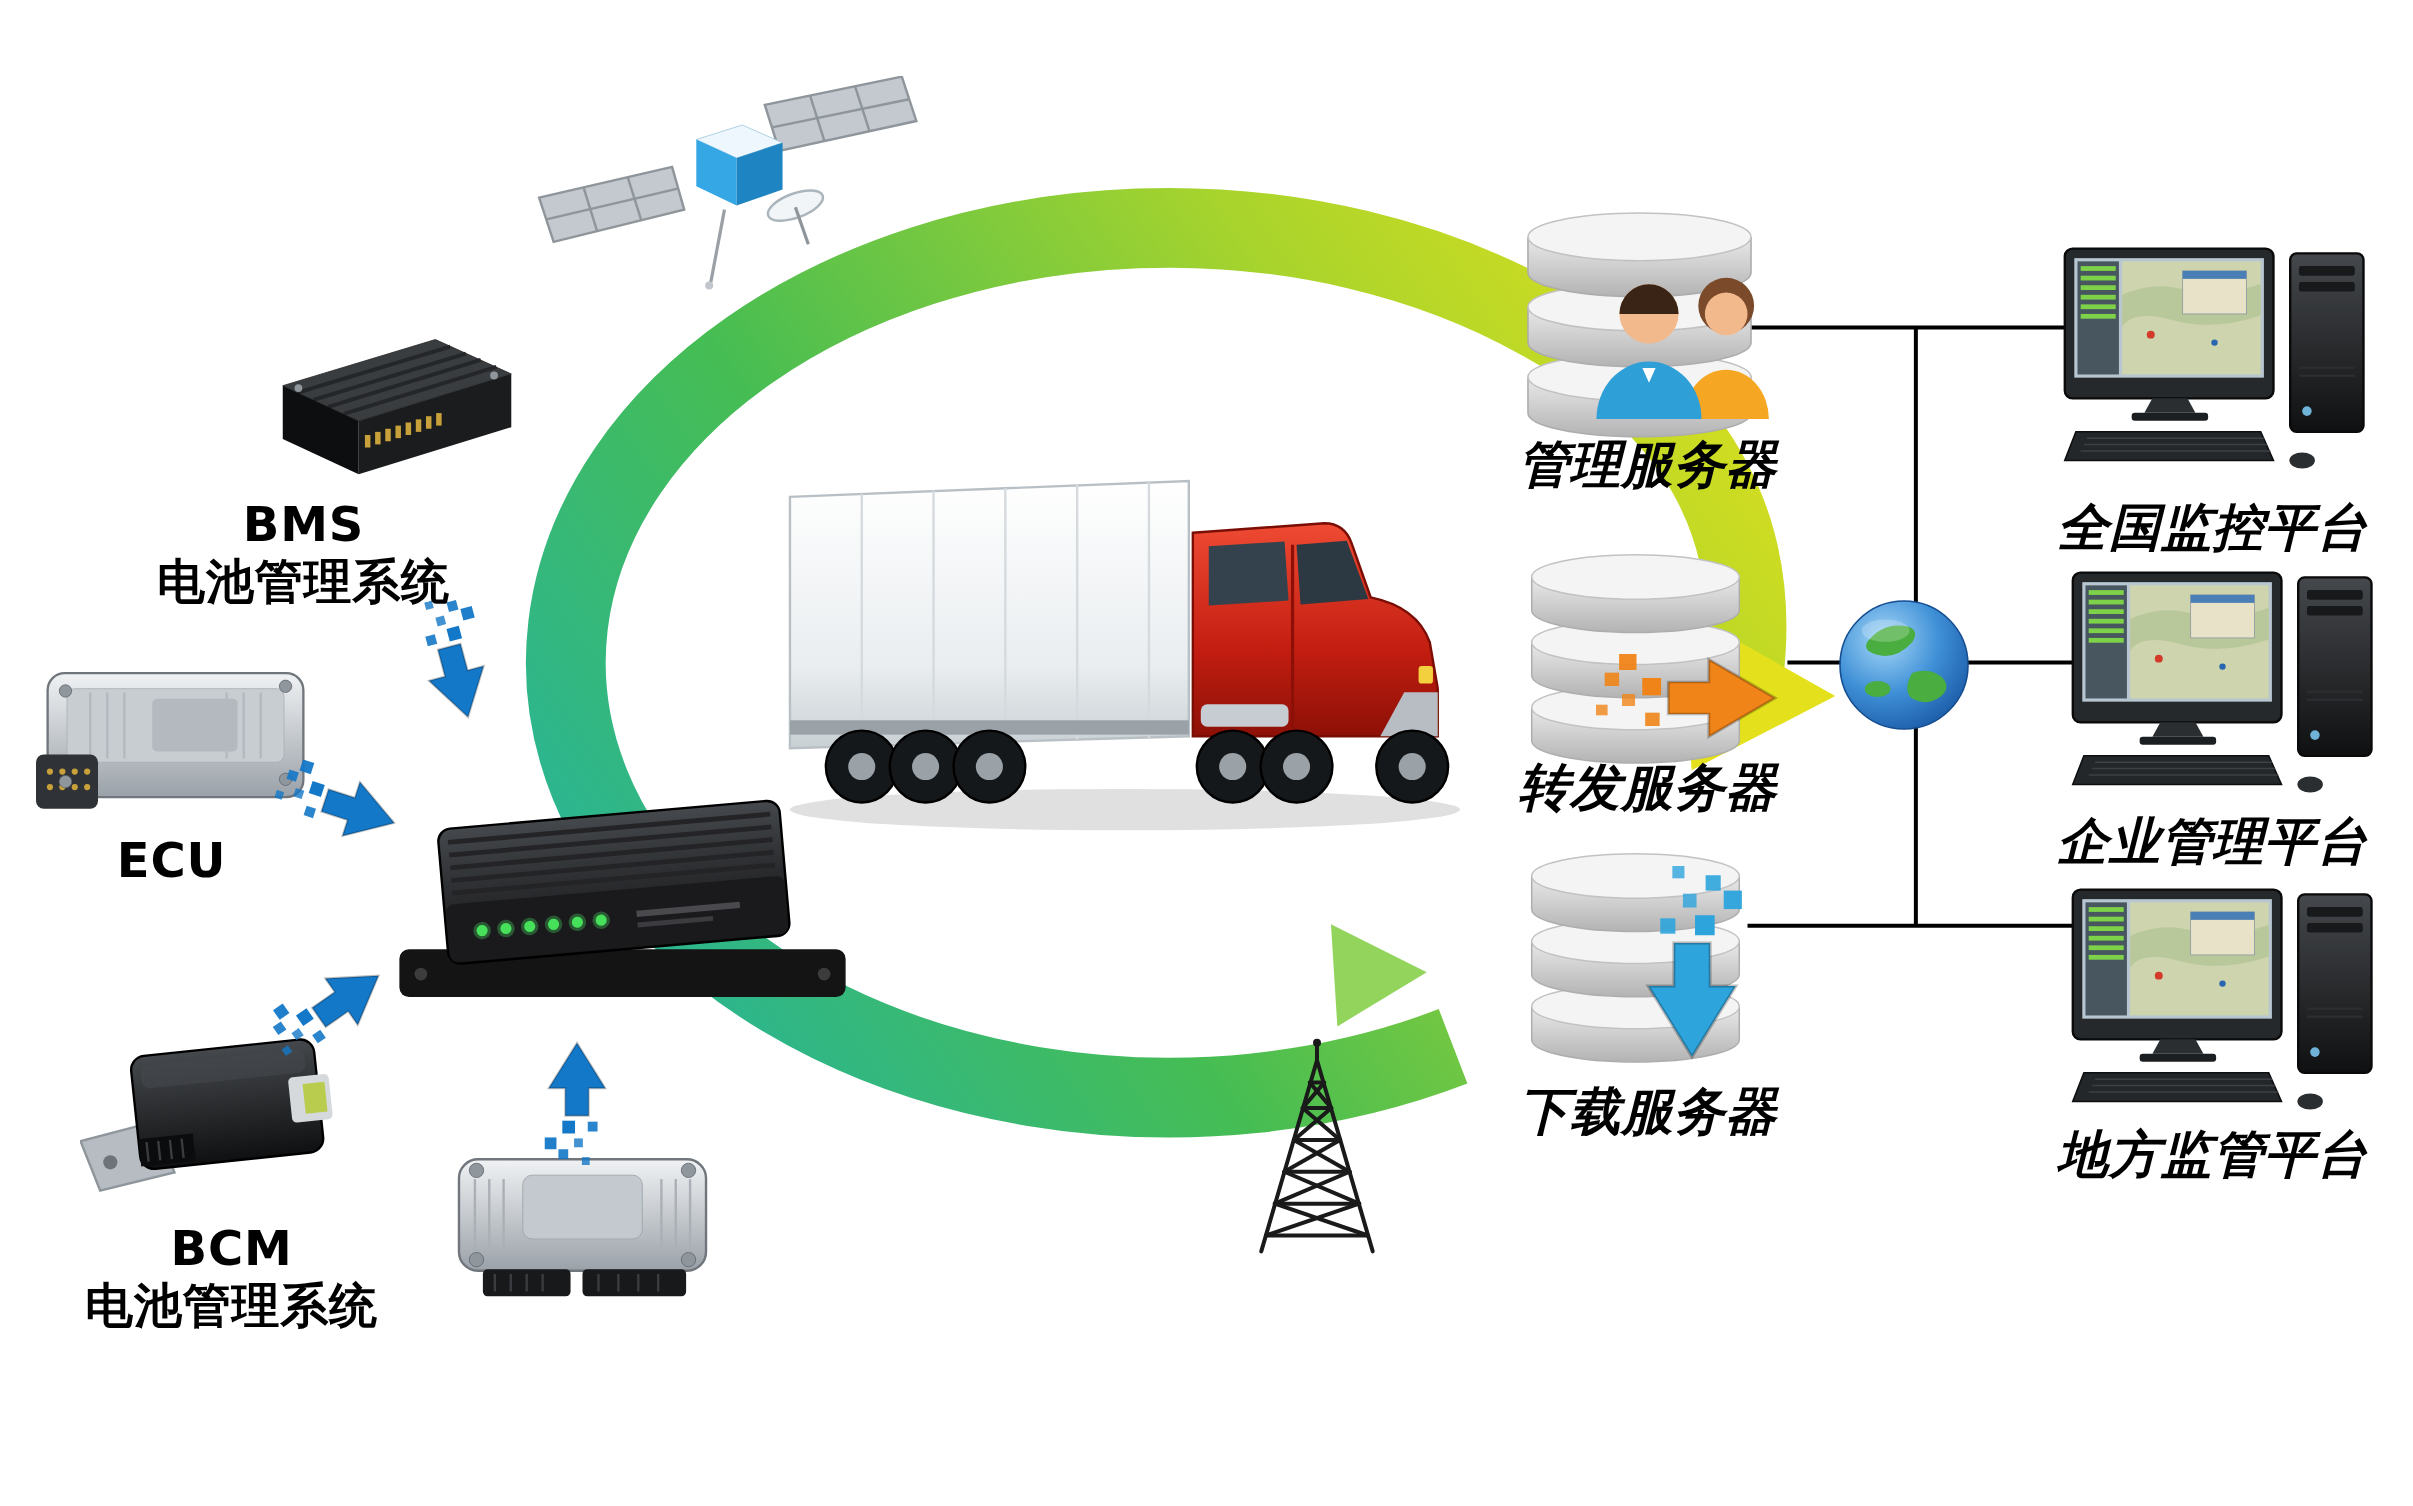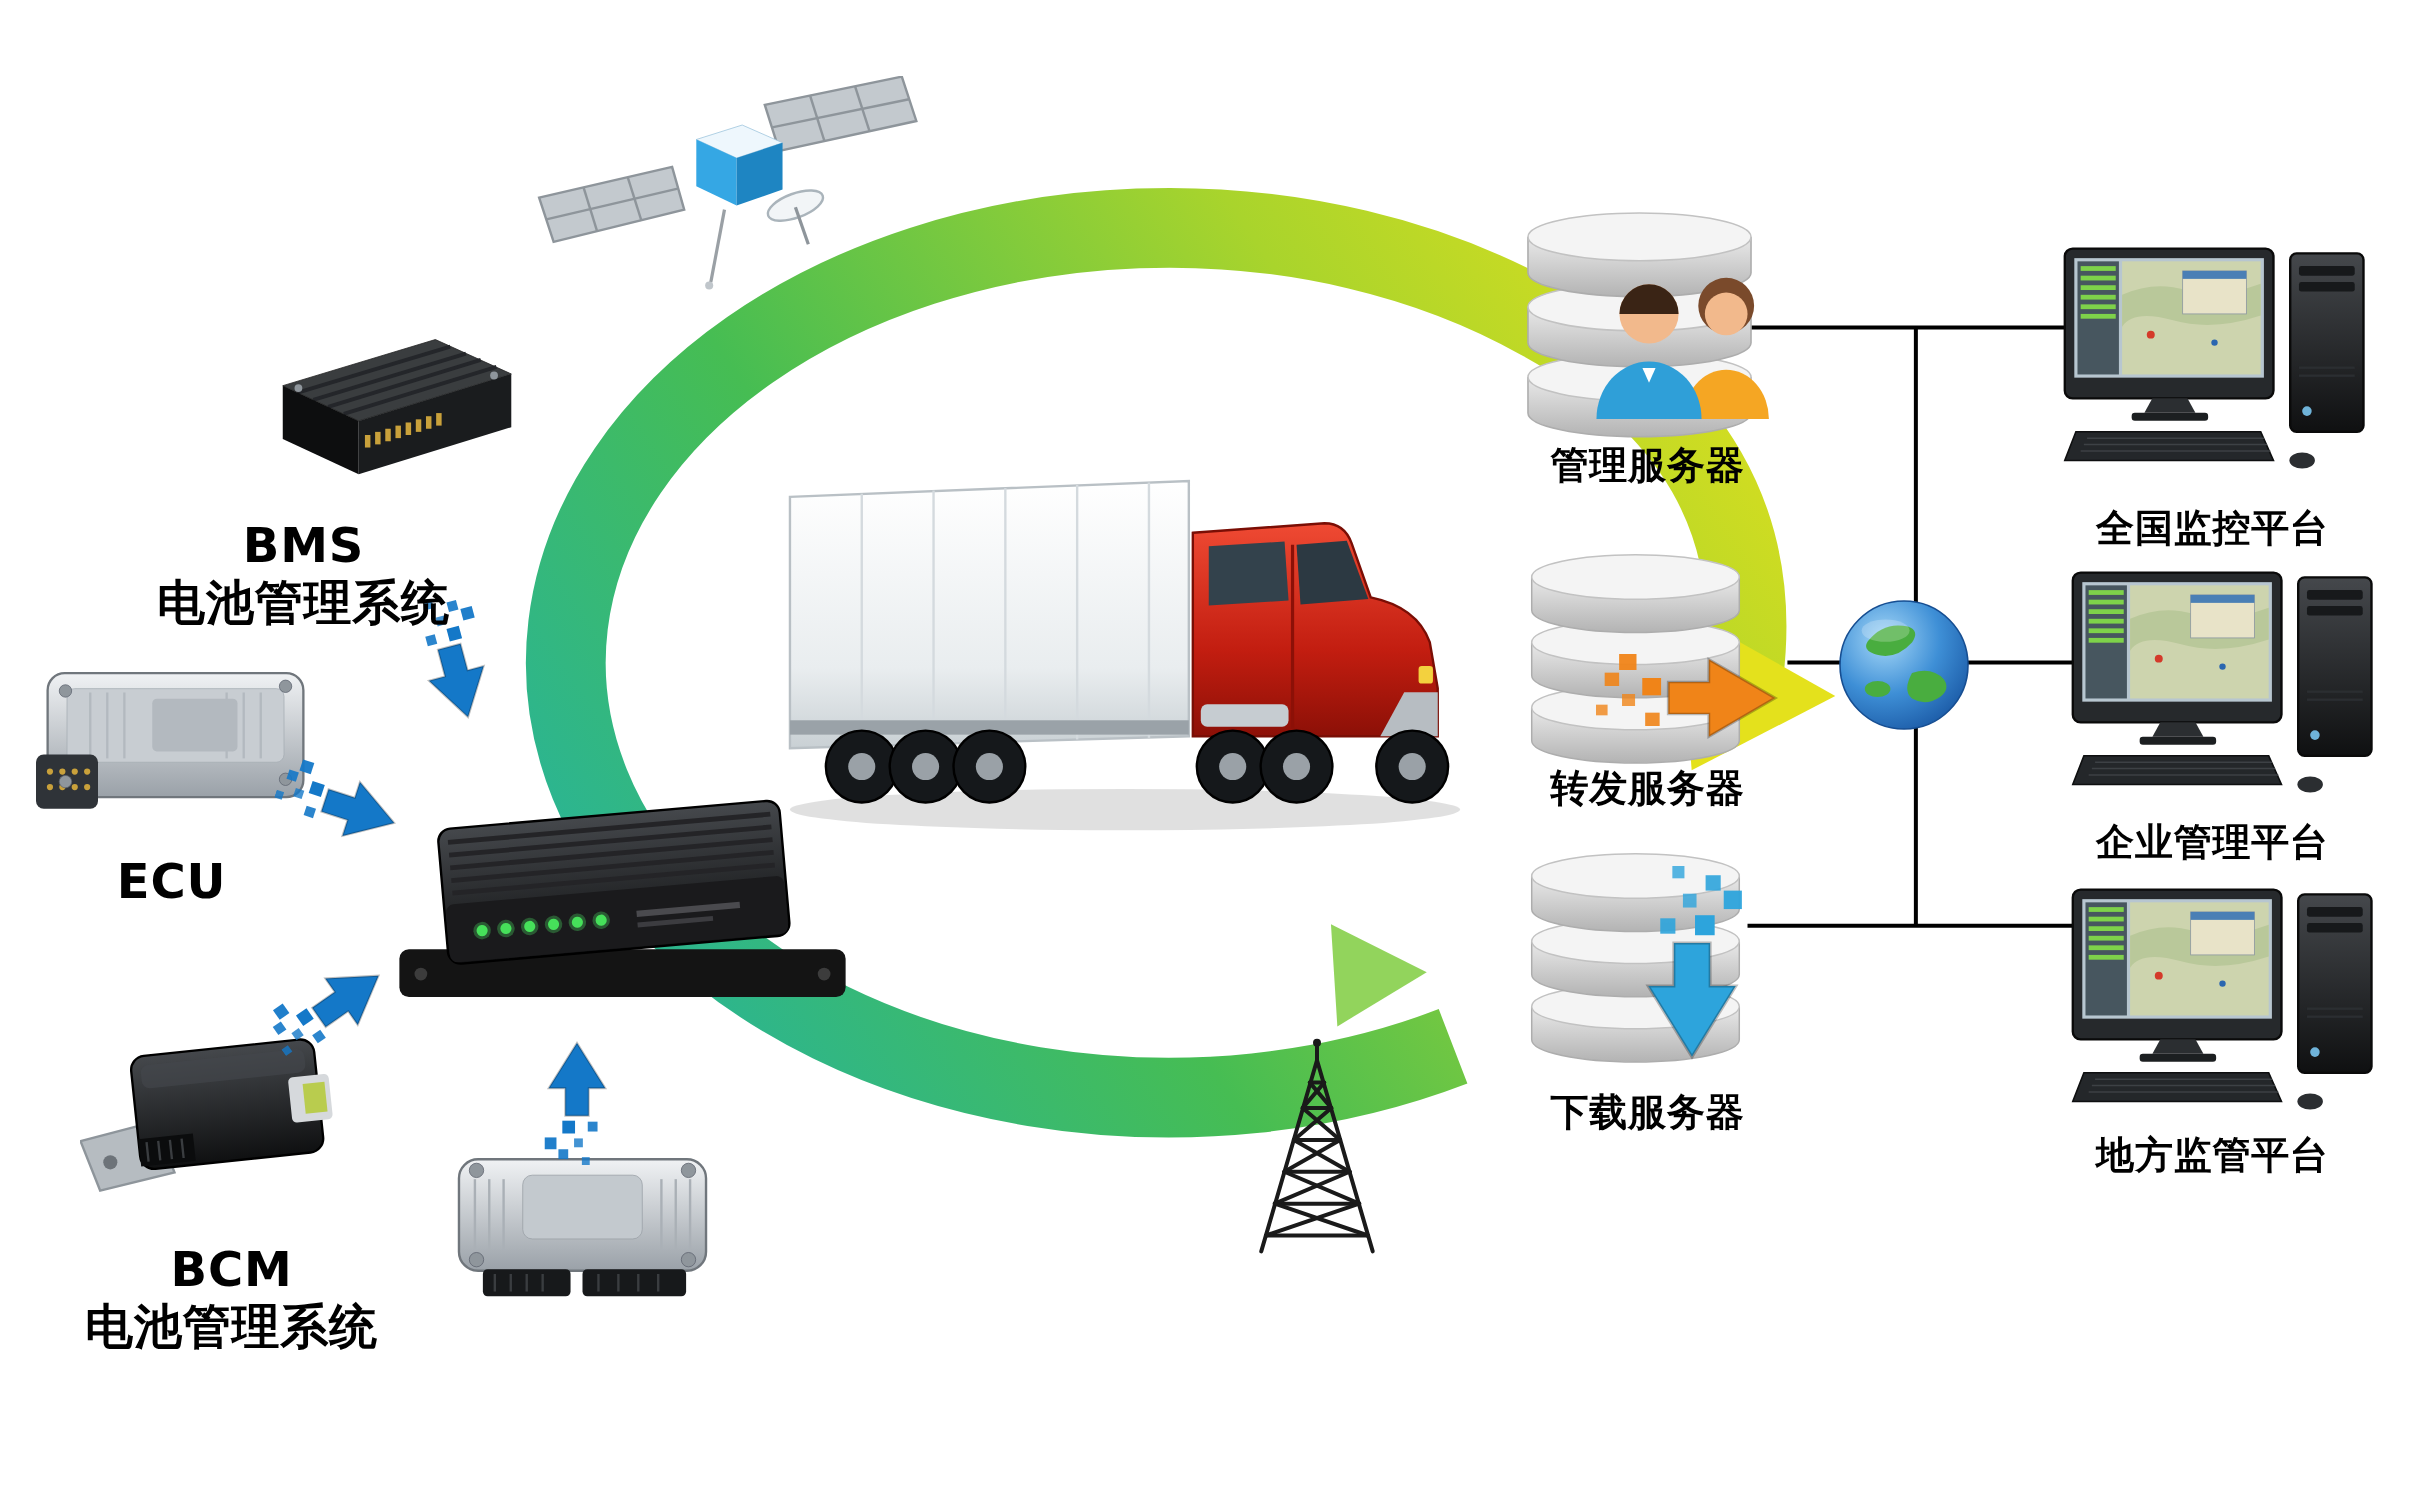--- a/index.html
+++ b/index.html
@@ -1,22 +1,22 @@
 <!DOCTYPE html>
 <html style="font-size:12.8px"><head>
 <meta charset="utf-8">
 <style>
   html,body{margin:0;padding:0;background:#fff;}
   body{font-family:"DejaVu Sans",sans-serif;}
   #canvas{position:relative;width:2413px;height:1507px;background:#ffffff;overflow:hidden;}
   .abs{position:absolute;}
   .label{position:absolute;text-align:center;font-weight:700;color:#000;letter-spacing:0.8px;
          font-family:"DejaVu Sans",sans-serif;}
-  .label.dev{font-size:48px;line-height:57px;margin-top:21px;}
-  .label.one{font-size:38px;line-height:62px;white-space:nowrap;}
+  .label.dev{font-size:48px;line-height:57px;}
+  .label.one{font-size:51px;line-height:62px;white-space:nowrap;font-style:italic;}
   svg{display:block;}
 </style>
 </head>
 <body>
 
 <div id="canvas">
 
   <svg width="0" height="0" style="position:absolute" aria-hidden="true">
     <defs>
       <linearGradient id="silverG" x1="0" y1="0" x2="0" y2="1">

